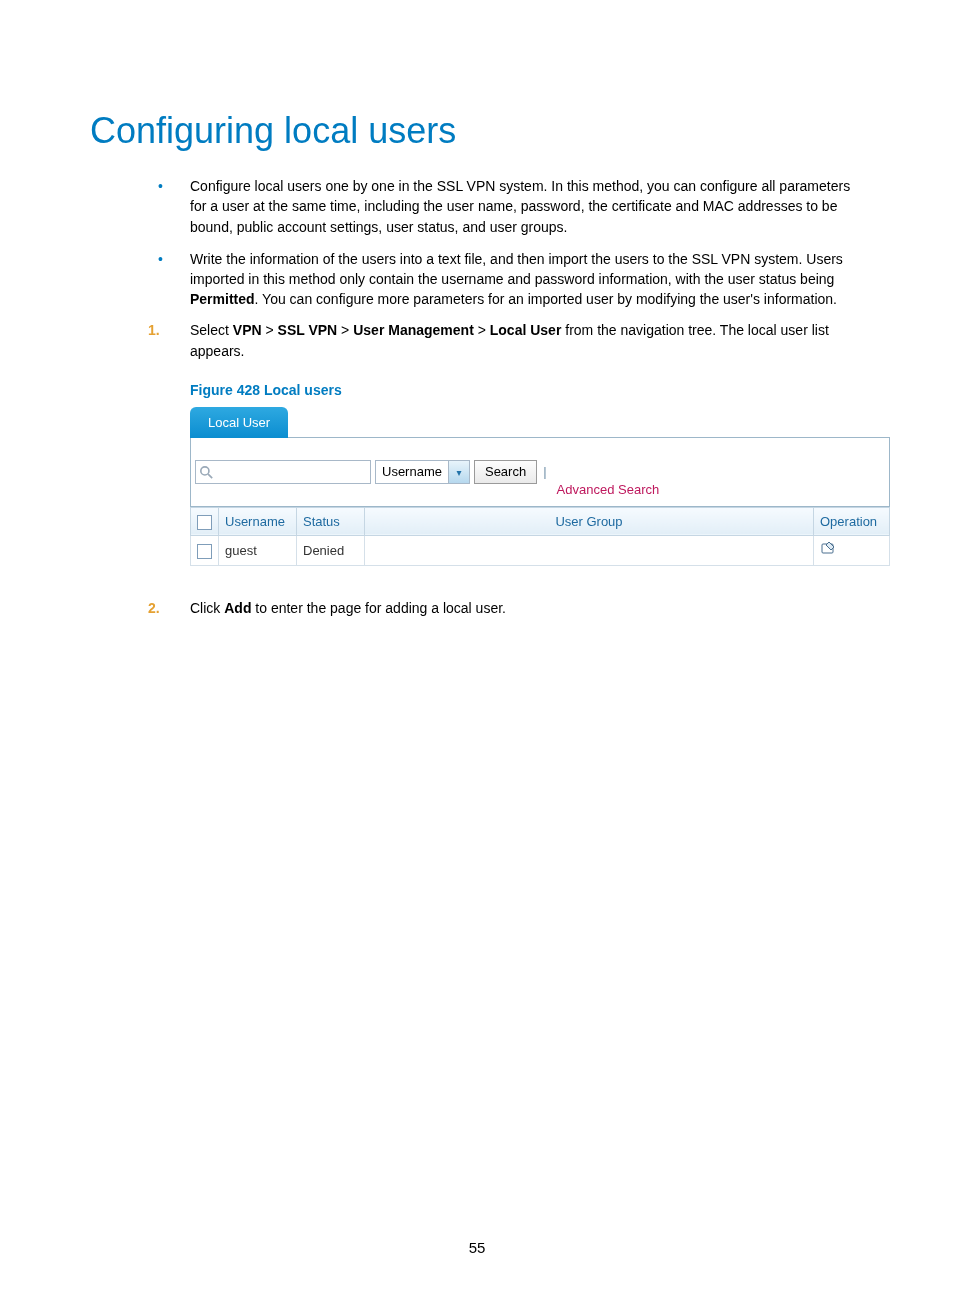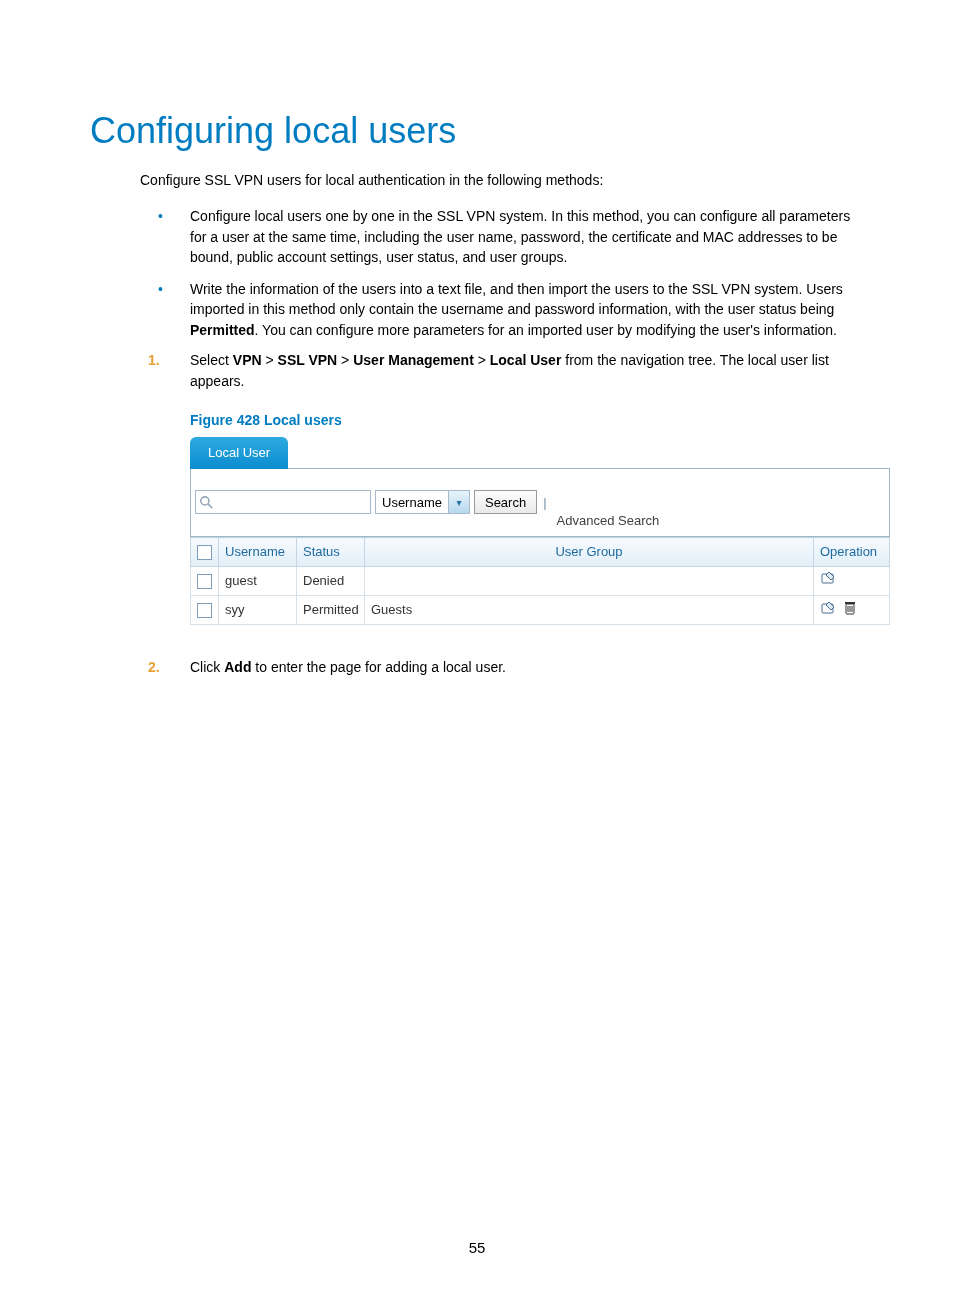--- a/index.html
+++ b/index.html
@@ -135,21 +135,21 @@
   }
   .btn {
     border: 1px solid #9a9a9a;
     background: linear-gradient(#fdfdfd,#eaeaea);
     padding: 2px 10px;
     font-size: 13px;
     height: 24px;
     box-sizing: border-box;
     display:inline-flex; align-items:center;
   }
-  .adv-link { color:#404040; font-size:13px; padding-left:4px;margin-top:36px; }
+  .adv-link { color:#be185d; font-size:13px; padding-left:4px;margin-top:36px; }
   .sep { color:#7090a8; padding:0 2px; }
   table.data {
     width: 100%;
     border-collapse: collapse;
     border: 1px solid #9db7c9;
     border-top: none;
     table-layout: fixed;
   }
   table.data th {
     background: linear-gradient(#f6fbff,#e2eef7);
@@ -181,21 +181,20 @@
   .btn-row .btn { padding: 3px 20px; margin: 0 2px; }
   .pagenum {
     position:absolute; bottom:40px; left:0; right:0; text-align:center; font-size:15px; color:#000;
   }
 </style>
 </head>
 <body>
 
 <div class="page">
   <h1>Configuring local users</h1>
-  <p class="intro">Configure SSL VPN users for local authentication in the following methods:</p>
   <ul class="bullets">
     <li>Configure local users one by one in the SSL VPN system. In this method, you can configure all parameters for a user at the same time, including the user name, password, the certificate and MAC addresses to be bound, public account settings, user status, and user groups.</li>
     <li>
       <span>Write the information of the users into a text file, and then import the users to the SSL VPN system. Users imported in this method only contain the username and password information, with the user status being </span><span class="bold">Permitted</span><span>. You can configure more parameters for an imported user by modifying the user's information.</span>
     </li>
   </ul>
 
 
   <ol class="steps">
     <li>
@@ -249,43 +248,20 @@
             <td></td>
             <td>
               <span class="op-icon">
                 <svg width="16" height="14" viewBox="0 0 16 14">
                       <rect x="2" y="3" width="11" height="9" rx="1" fill="#fff" stroke="#4a6f8f"></rect>
                       <path d="M9 1 L14 6 L11 9 L6 4 Z" fill="#ddeaf4" stroke="#4a6f8f"></path>
                     </svg>
               </span>
             </td>
           </tr>
-          <tr>
-            <td class="center"><span class="chk"></span></td>
-            <td>syy</td>
-            <td>Permitted</td>
-            <td>Guests</td>
-            <td>
-              <span class="op-icon">
-                <svg width="16" height="14" viewBox="0 0 16 14">
-                      <rect x="2" y="3" width="11" height="9" rx="1" fill="#fff" stroke="#4a6f8f"></rect>
-                      <path d="M9 1 L14 6 L11 9 L6 4 Z" fill="#ddeaf4" stroke="#4a6f8f"></path>
-                    </svg>
-              </span>
-              <span class="op-icon">
-                <svg width="12" height="14" viewBox="0 0 12 14">
-                      <rect x="2" y="3" width="8" height="10" rx="1" fill="#fff" stroke="#333"></rect>
-                      <rect x="1" y="1" width="10" height="2" fill="#333"></rect>
-                      <line x1="4" y1="5" x2="4" y2="11" stroke="#333"></line>
-                      <line x1="6" y1="5" x2="6" y2="11" stroke="#333"></line>
-                      <line x1="8" y1="5" x2="8" y2="11" stroke="#333"></line>
-                    </svg>
-              </span>
-            </td>
-          </tr>
         </tbody>
           </table>
       </div>
     </li>
 
     <li style="margin-top:24px;">
       <span class="num">2.</span>
       <span>
         <span>Click </span><span class="bold">Add</span><span> to enter the page for adding a local user.</span>
       </span>

